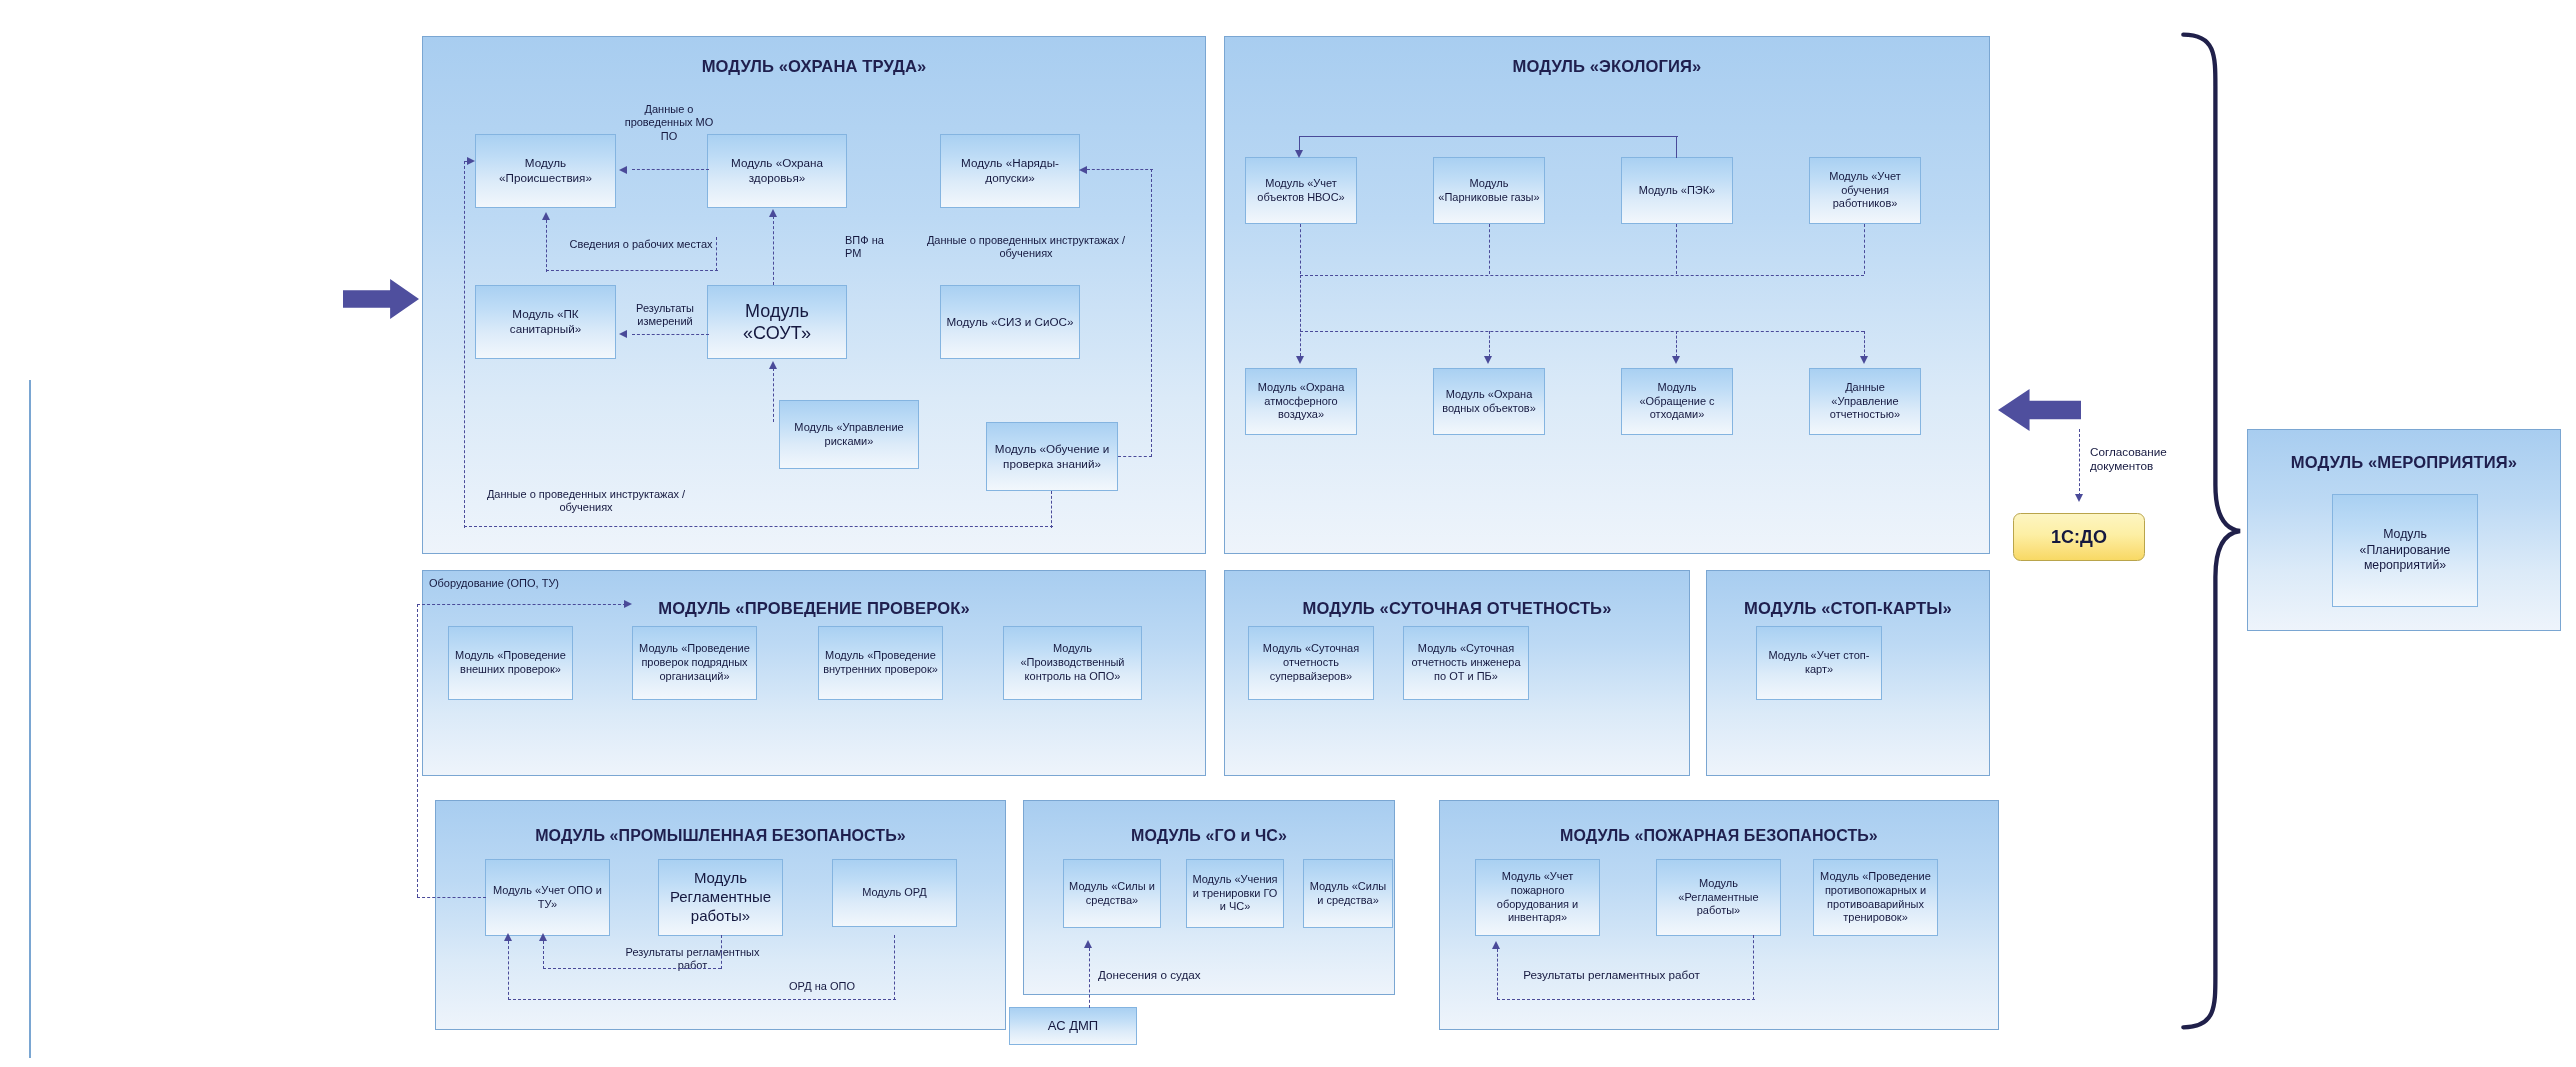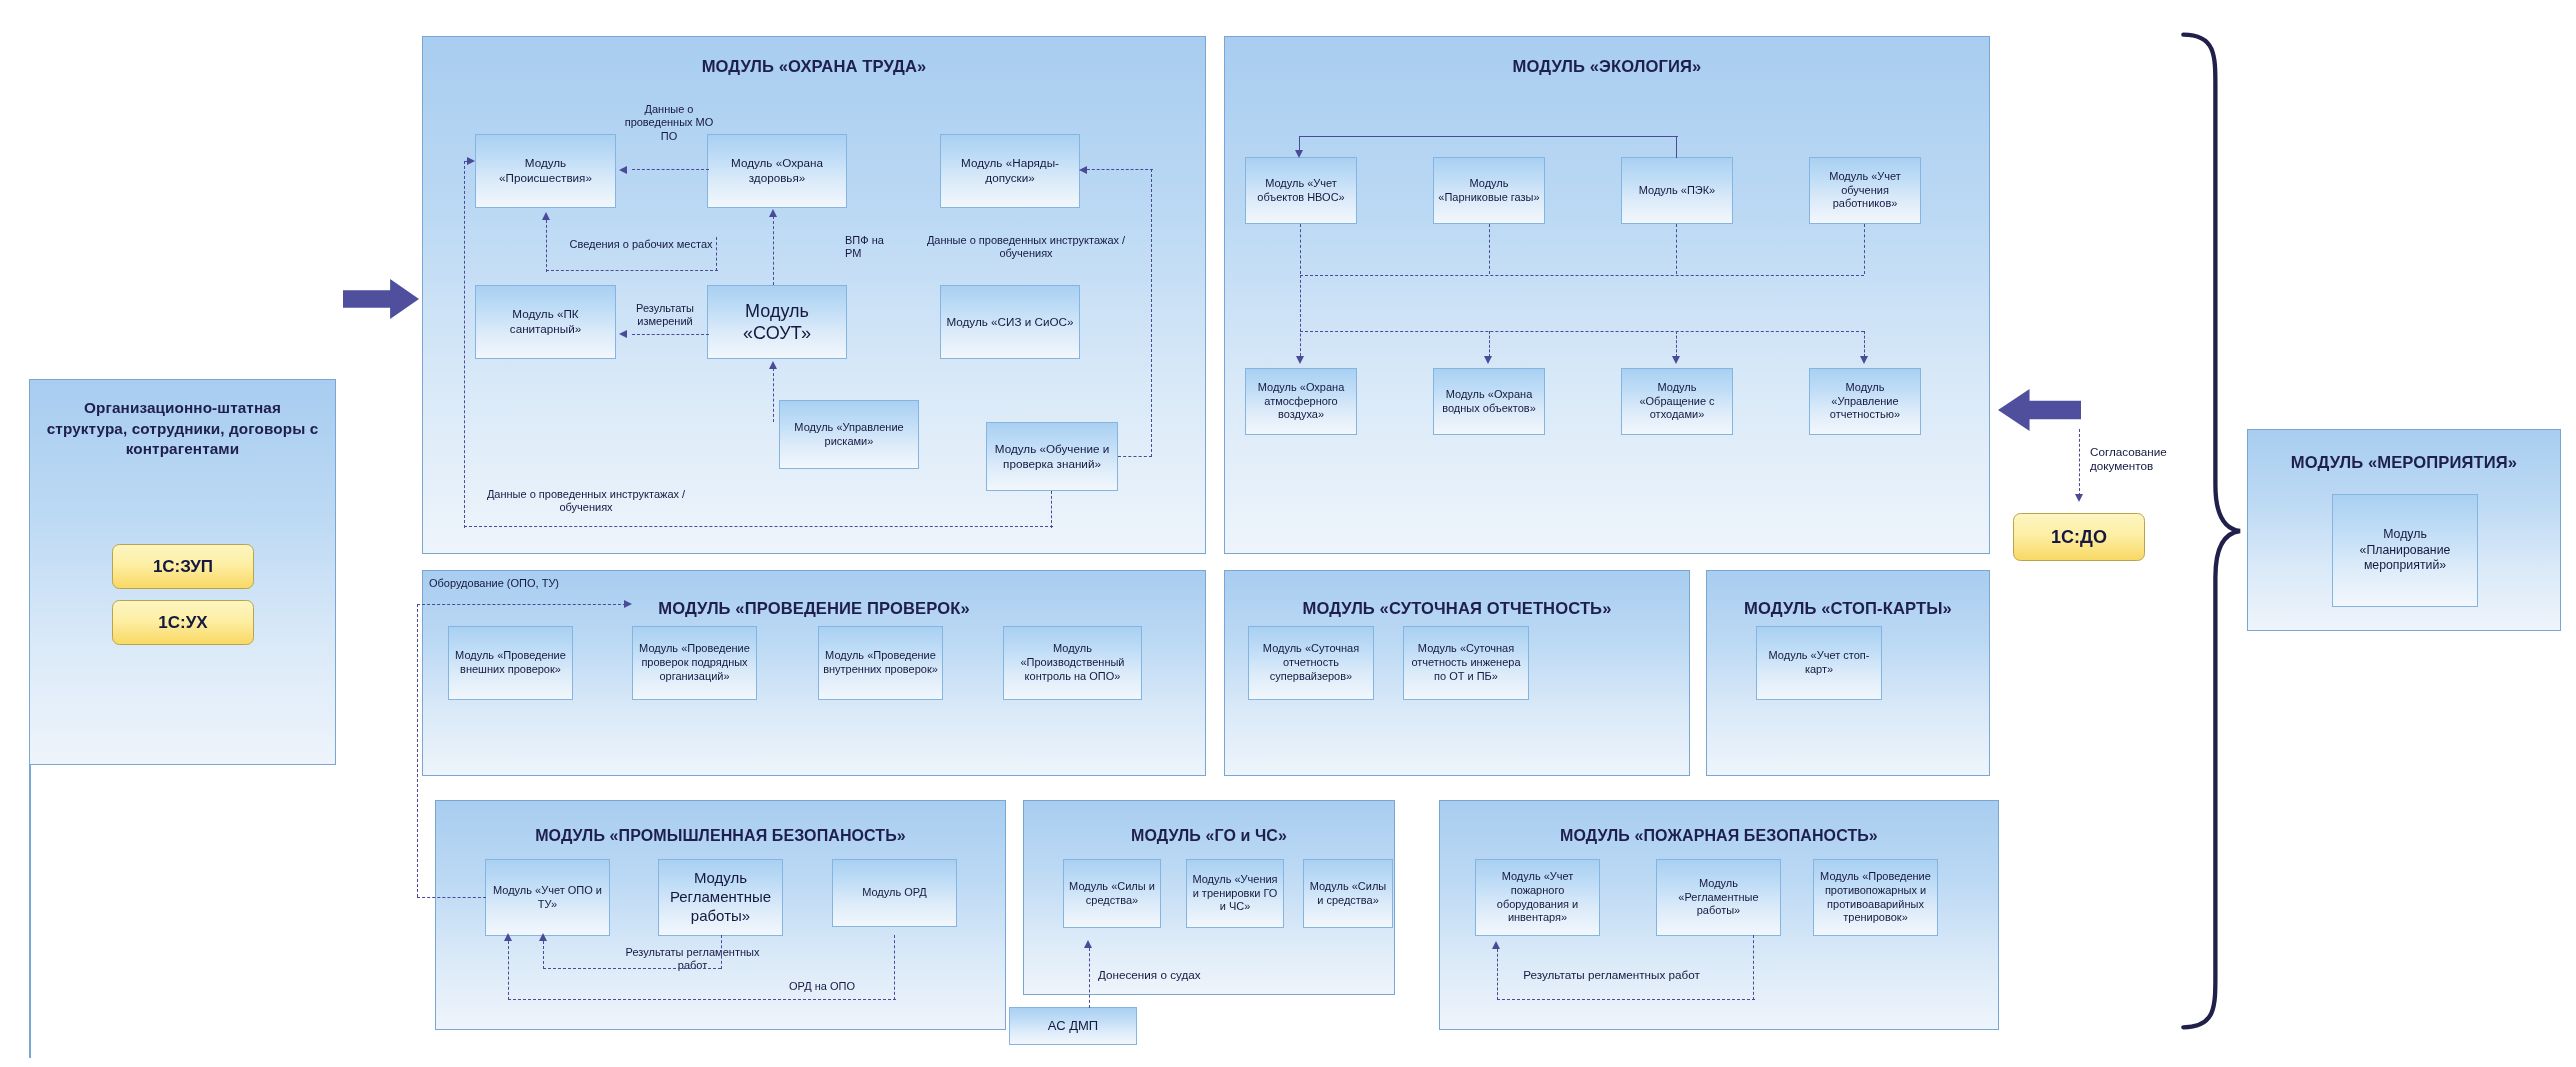--- a/index.html
+++ b/index.html
@@ -78,29 +78,20 @@
 
   svg.brace{position:absolute;overflow:visible;}
 </style>
 </head>
 <body>
 
 <div id="canvas">
 
   <div class="panel" style="left:29px;top:380px;height:678px;width:0;"></div>
 
-  <div class="panel" style="left:29px;top:379px;width:307px;height:386px;">
-    <div class="panel-title" style="top:18.4px;font-size:15.3px;line-height:1.32;white-space:normal;padding:0 13.5px;">Организационно-штатная структура, сотрудники, договоры с контрагентами</div>
-    <div class="ybox" style="left:82px;top:164px;width:142px;height:45px;font-size:17px;">
-      <span>1С:ЗУП</span>
-    </div>
-    <div class="ybox" style="left:82px;top:220px;width:142px;height:45px;font-size:17px;">
-      <span>1С:УХ</span>
-    </div>
-  </div>
 
   <div class="blockarrow right" style="left:343px;top:279px;width:76px;height:40px;"></div>
 
   <div class="panel" style="left:422px;top:36px;width:784px;height:518px;">
     <div class="panel-title" style="top:19.6px;font-size:16.6px;">МОДУЛЬ «ОХРАНА ТРУДА»</div>
   </div>
 
   <div class="card" style="left:475px;top:134px;width:141px;height:74px;font-size:11.7px;">
     <span>Модуль «Происшествия»</span>
   </div>
@@ -183,21 +174,21 @@
   <div class="card" style="left:1245px;top:368px;width:112px;height:67px;font-size:11px;">
     <span>Модуль «Охрана атмосферного воздуха»</span>
   </div>
   <div class="card" style="left:1433px;top:368px;width:112px;height:67px;font-size:11px;">
     <span>Модуль «Охрана водных объектов»</span>
   </div>
   <div class="card" style="left:1621px;top:368px;width:112px;height:67px;font-size:11px;">
     <span>Модуль «Обращение с отходами»</span>
   </div>
   <div class="card" style="left:1809px;top:368px;width:112px;height:67px;font-size:11px;">
-    <span>Модуль «Управление отчетностью»</span>
+    <span>Данные «Управление отчетностью»</span>
   </div>
 
   <div class="dl sh" style="left:1299px;top:136px;width:379px;"></div>
   <div class="dl sv" style="left:1676px;top:136px;height:22px;"></div>
   <div class="dl sv" style="left:1299px;top:136px;height:17px;"></div>
   <div class="ar ar-d" style="left:1295px;top:150px;"></div>
 
   <div class="dl dv" style="left:1300px;top:224px;height:50px;"></div>
   <div class="dl dv" style="left:1489px;top:224px;height:50px;"></div>
   <div class="dl dv" style="left:1676px;top:224px;height:50px;"></div>

